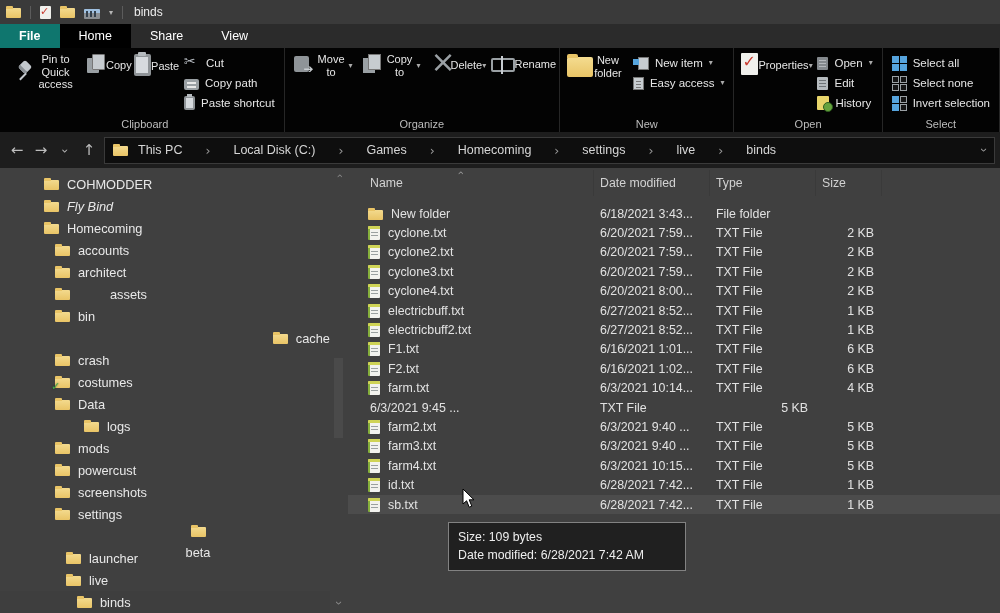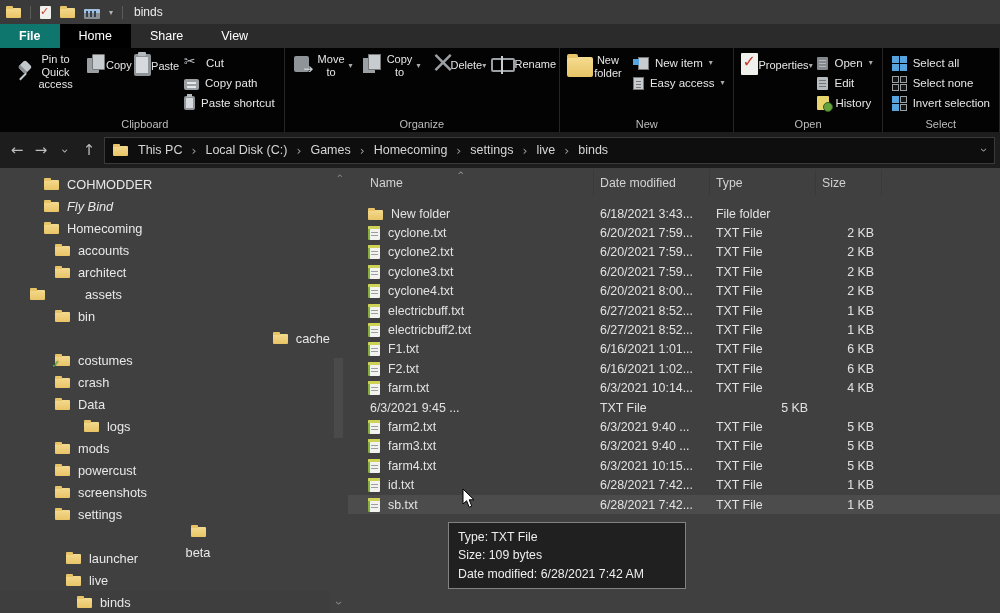--- a/index.html
+++ b/index.html
@@ -292,21 +292,21 @@
     </div>
   </div>
 
 <div id="navbar">
   <span class="navbtn">←</span>
   <span class="navbtn">→</span>
   <span class="navbtn"><span class="rot90">›</span></span>
   <span class="navbtn">↑</span>
   <div id="addressbar">
     <span class="ic i-folder"></span>
-    <span id="crumbs" style="display:flex;align-items:center;gap:6px">
+    <span id="crumbs" style="display:flex;align-items:center;gap:20px">
         <span class="crumb">This PC</span>
         <span class="csep">›</span>
         <span class="crumb">Local Disk (C:)</span>
         <span class="csep">›</span>
         <span class="crumb">Games</span>
         <span class="csep">›</span>
         <span class="crumb">Homecoming</span>
         <span class="csep">›</span>
         <span class="crumb">settings</span>
         <span class="csep">›</span>
@@ -333,39 +333,39 @@
         <span>Homecoming</span>
       </div>
       <div class="srow" style="padding-left: 55px;">
         <span class="ic i-folder"></span>
         <span>accounts</span>
       </div>
       <div class="srow" style="padding-left: 55px;">
         <span class="ic i-folder"></span>
         <span>architect</span>
       </div>
-      <div class="srow" style="padding-left: 30px; gap: 40px;">
+      <div class="srow" style="padding-left: 55px; gap: 40px;">
         <span class="ic i-folder"></span>
         <span>assets</span>
       </div>
       <div class="srow" style="padding-left: 55px;">
         <span class="ic i-folder"></span>
         <span>bin</span>
       </div>
       <div class="srow" style="padding-left: 55px; justify-content: flex-end;">
         <span class="ic i-folder"></span>
         <span>cache</span>
+      </div>
+      <div class="srow" style="padding-left: 55px;">
+        <span class="ic i-folder"></span>
+        <span>crash</span>
       </div>
       <div class="srow" style="padding-left: 55px;">
         <span class="ic i-folder sync"></span>
         <span>costumes</span>
-      </div>
-      <div class="srow" style="padding-left: 55px;">
-        <span class="ic i-folder"></span>
-        <span>crash</span>
       </div>
       <div class="srow" style="padding-left: 55px;">
         <span class="ic i-folder"></span>
         <span>Data</span>
       </div>
       <div class="srow" style="padding-left: 84px;">
         <span class="ic i-folder"></span>
         <span>logs</span>
       </div>
       <div class="srow" style="padding-left: 55px;">
@@ -553,20 +553,19 @@
           </div>
           <div class="cell">6/28/2021 7:42...</div>
           <div class="cell">TXT File</div>
           <div class="cell sizec">1 KB</div>
         </div>
       </div>
   </div>
 </div>
 
 <div id="tooltip">
-    <div class="tipline">Type: TXT File</div>
     <div class="tipline">Size: 109 bytes</div>
     <div class="tipline">Date modified: 6/28/2021 7:42 AM</div>
   </div>
 
 <svg id="cursor" width="14" height="20" viewBox="0 0 14 20">
   <path d="M1 0 L1 15 L4.6 11.8 L7.2 18.2 L9.8 17.1 L7.2 10.8 L12 10.8 Z" fill="#ffffff" stroke="#000000" stroke-width="1"></path>
 </svg>
 
 </body></html>

